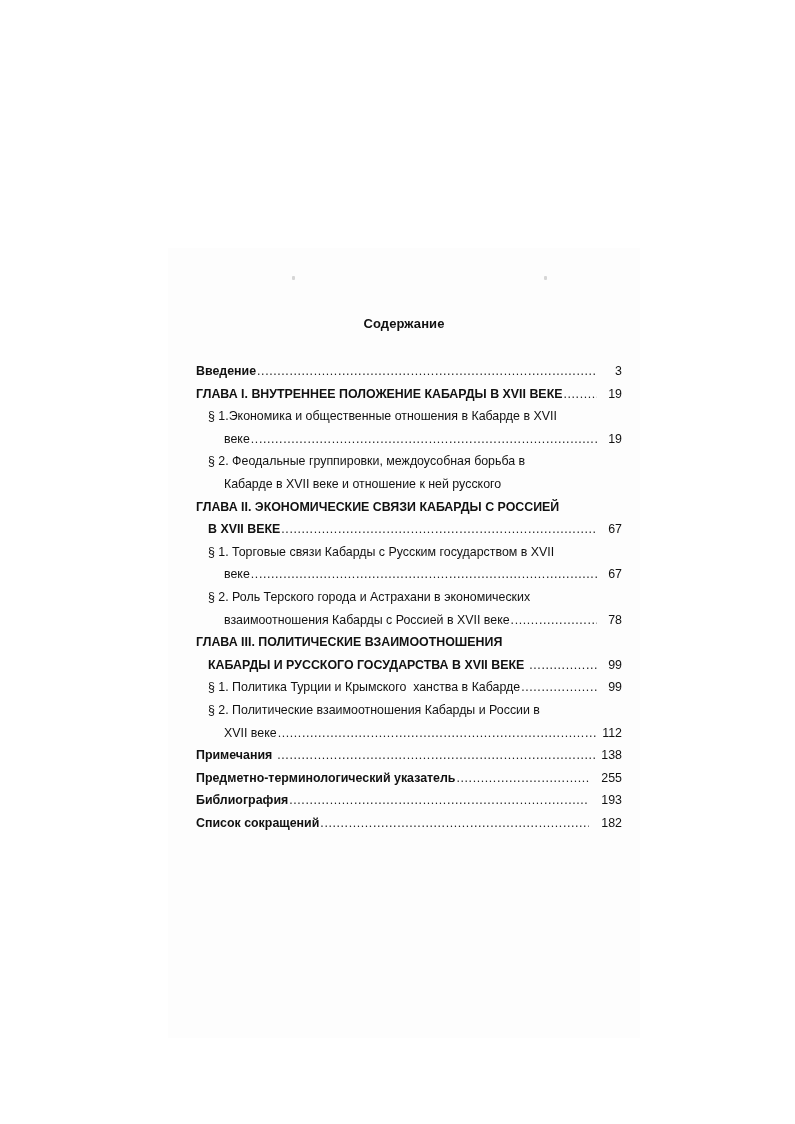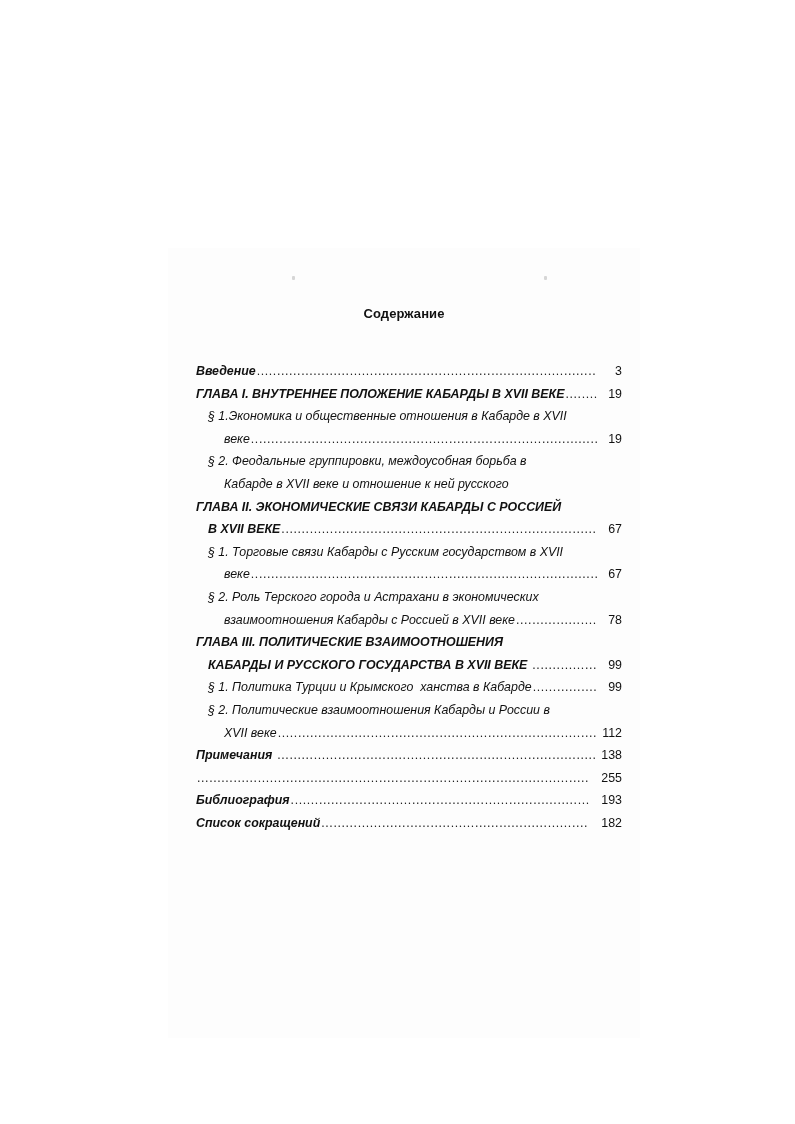--- a/index.html
+++ b/index.html
@@ -27,21 +27,21 @@
       position: absolute;
       width: 3px;
       height: 4px;
       background: #d6d6d6;
       border-radius: 1px;
     }
     .toc-title {
       position: absolute;
       left: 168px;
       width: 472px;
-      top: 306px;
+      top: 316px;
       text-align: center;
       font-weight: bold;
       font-size: 13px;
       letter-spacing: 0.1px;
     }
     .toc {
       position: absolute;
       left: 196px;
       top: 360px;
       width: 430px;
@@ -55,21 +55,20 @@
     }
     .line.bold { font-weight: bold; }
     .line.ind1 { padding-left: 12px; }
     .line.ind2 { padding-left: 28px; }
     .line.cont1 { padding-left: 12px; }
     .line .text {
       display: inline-block;
       position: relative;
       z-index: 2;
       background: transparent;
-      font-style: italic;
     }
     .line.leader .row {
       display: flex;
       align-items: baseline;
       width: 401px;
     }
     .line.leader.short .row { width: 393px; }
     .line.leader .dots {
       flex: 1;
       overflow: hidden;
@@ -203,20 +202,21 @@
   <div class="line bold leader">
     <div class="row">
         <span class="text">Примечания</span>
         <span class="dots" style="margin-left:5px"></span>
       </div>
     <span class="page-num">138</span>
   </div>
 
   <div class="line bold leader short">
     <div class="row">
+        <span class="text">Предметно-терминологический указатель</span>
         <span class="dots"></span>
       </div>
     <span class="page-num">255</span>
   </div>
 
   <div class="line bold leader short">
     <div class="row">
         <span class="text">Библиография</span>
         <span class="dots"></span>
       </div>

